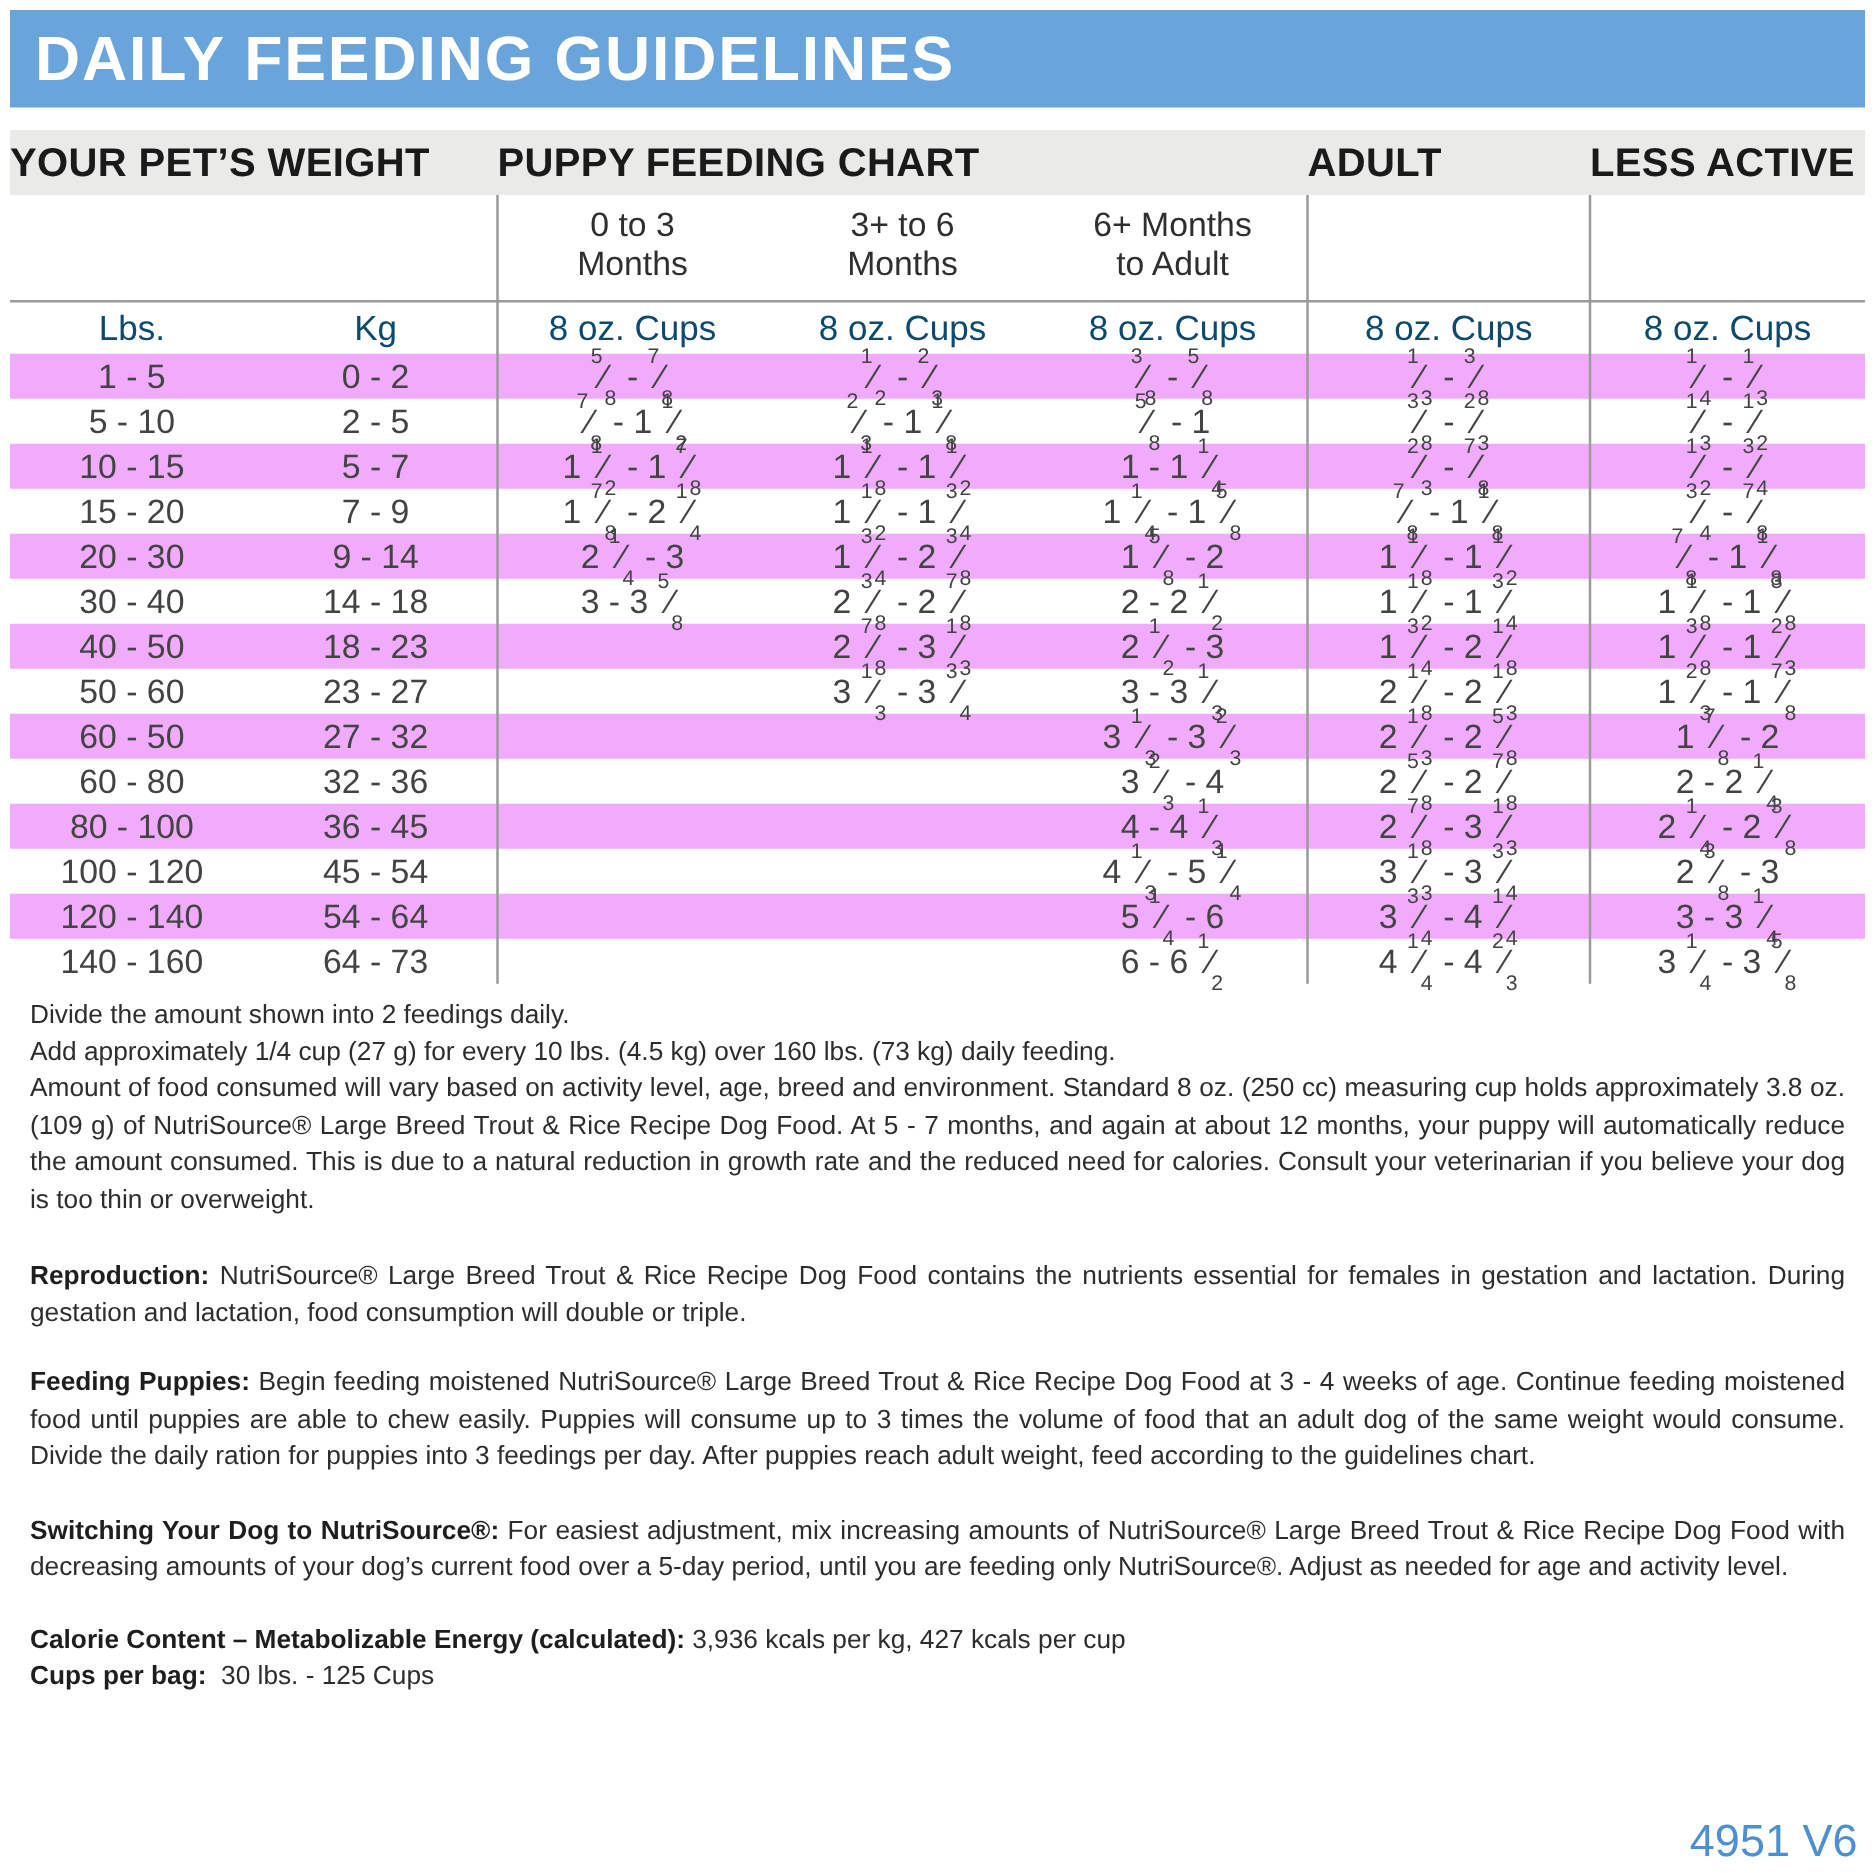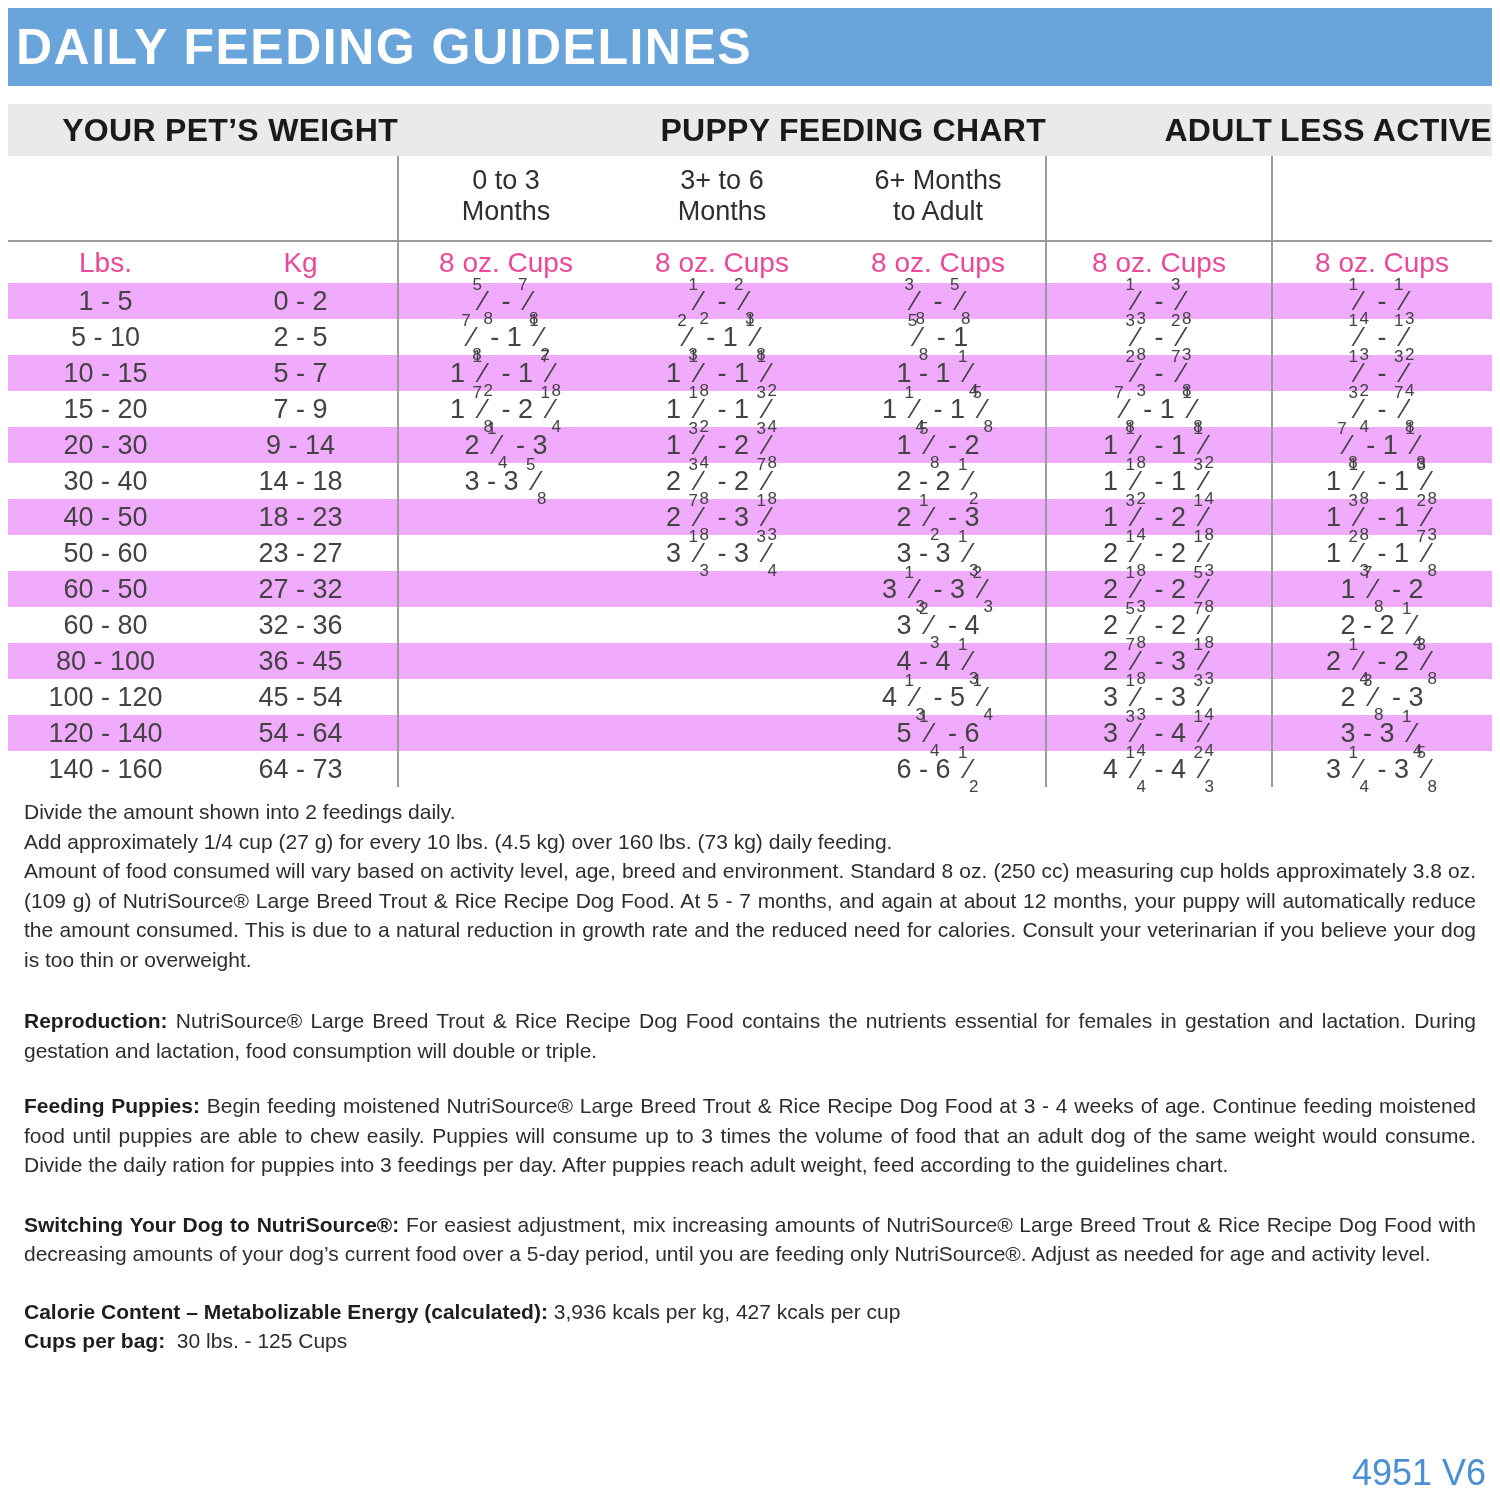--- a/index.html
+++ b/index.html
@@ -7,34 +7,34 @@
   body {
     width: 1500px; height: 1498px; overflow: hidden; position: relative;
     font-family: "Liberation Sans", "DejaVu Sans", sans-serif;
     color: #2d2d2d;
   }
   .page { padding: 8px; position: relative; height: 100%; }
 
   
   .title-bar {
     height: 78px; background: #69a5da; line-height: 78px;
-    padding-left: 8px; margin-bottom: 18px;
+    padding-left: 20px; margin-bottom: 18px;
   }
   .title-bar span {
     color: #ffffff; font-size: 50px; font-weight: 700; letter-spacing: 1.5px;
   }
 
   
   .band {
     height: 52px; background: #eaeae8;
     display: grid; grid-template-columns: 390px 648px 226px 220px;
     align-items: center;
   }
   .gh {
-    text-align: right; font-size: 32px; font-weight: 700; color: #1a1a1a;
+    text-align: left; font-size: 32px; font-weight: 700; color: #1a1a1a;
     letter-spacing: 0.3px; white-space: nowrap;
   }
 
   
   .tablewrap { position: relative; }
   .vline { position: absolute; top: 0; bottom: 0; width: 2px; background: #9a9a9a; }
   .vline.d1 { left: 389px; }
   .vline.d2 { left: 1037px; }
   .vline.d3 { left: 1263px; }
 
@@ -42,21 +42,21 @@
   .subhead .spacer { width: 390px; }
   .agecell {
     width: 216px; text-align: center; font-size: 27px; line-height: 31px;
     color: #2f2f2f; font-weight: 400;
   }
 
   .unitrow {
     display: flex; height: 43px; line-height: 42px;
     border-top: 2px solid #9b9b9b;
   }
-  .unitrow .cell { text-align: center; font-size: 28px; color: #ec4899; }
+  .unitrow .cell { text-align: center; font-size: 28px; color: #0c4a6e; }
 
   .rows .trow { display: flex; height: 36px; line-height: 36px; }
   .rows .trow.stripe { background: #f0abfc; }
   .cell { text-align: center; }
   .c-lbs, .c-kg { width: 195px; }
   .c-p1, .c-p2, .c-p3 { width: 216px; }
   .c-adult { width: 226px; }
   .c-less { width: 220px; }
   .trow .cell { font-size: 27px; color: #434343; }
 

